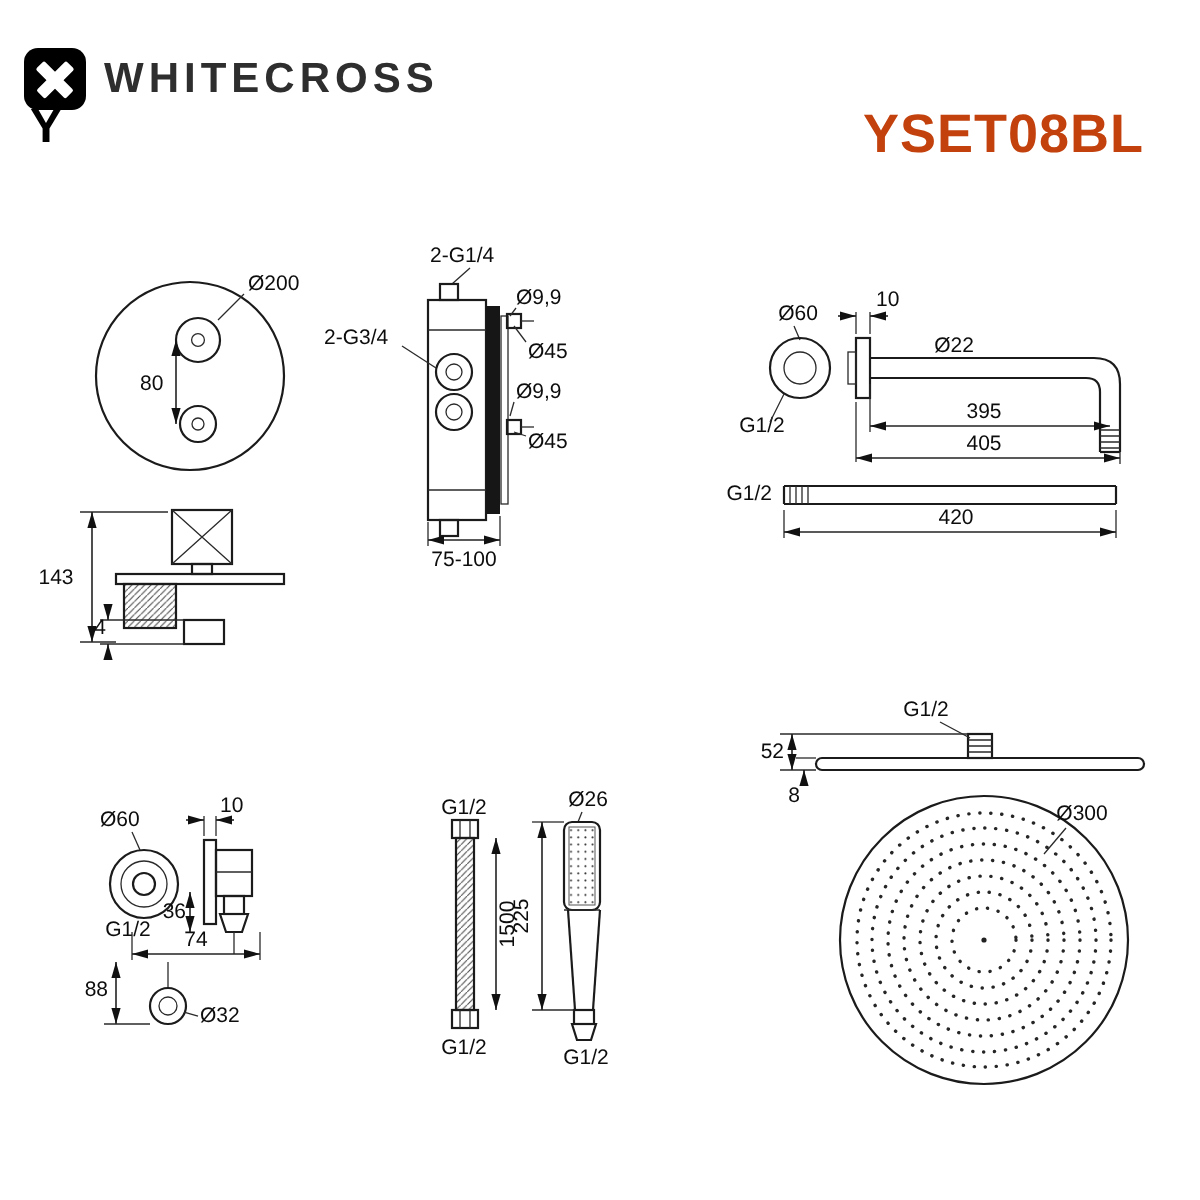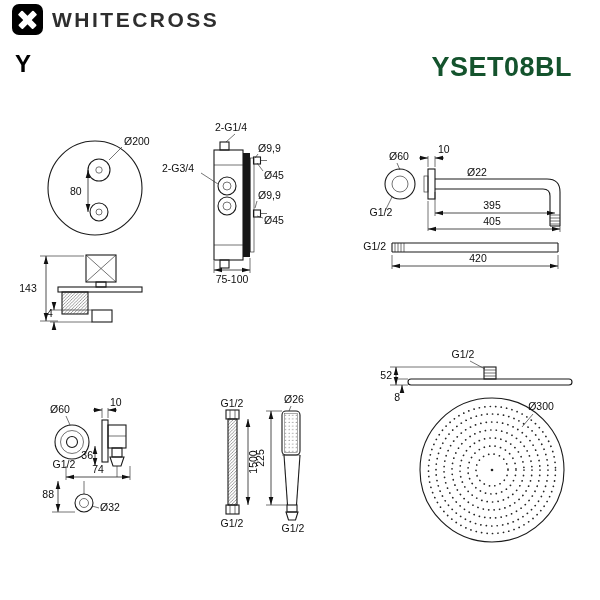--- a/index.html
+++ b/index.html
@@ -1,24 +1,24 @@
 <!DOCTYPE html>
 <html><head>
 <meta charset="utf-8">
 <style>
   html,body{margin:0;padding:0;background:#fff;}
   body{width:600px;height:600px;position:relative;overflow:hidden;
        font-family:"Liberation Sans",sans-serif;color:#111;}
-  .header{position:absolute;left:12px;top:4px;display:flex;align-items:center;gap:9px;z-index:2;}
+  .header{position:absolute;left:12px;top:24px;display:flex;align-items:center;gap:9px;z-index:2;}
   .logo-mark{position:relative;width:31px;height:31px;background:#000;border-radius:7px;display:inline-block;}
   .logo-mark .bar{position:absolute;left:5px;right:5px;top:50%;height:5.5px;margin-top:-2.75px;background:#fff;border-radius:1px;}
   .b1{transform:rotate(45deg);} .b2{transform:rotate(-45deg);}
   .brand-name{font-size:21px;font-weight:700;letter-spacing:2.5px;color:#2e2e2e;}
   .series{position:absolute;left:15px;top:50px;font-size:24px;font-weight:700;color:#000;z-index:2;}
-  .model{position:absolute;right:28px;top:52px;font-size:27px;font-weight:700;color:#14532d;letter-spacing:.5px;z-index:2;}
+  .model{position:absolute;right:28px;top:52px;font-size:27px;font-weight:700;color:#c2410c;letter-spacing:.5px;z-index:2;}
   svg.canvas{position:absolute;left:0;top:0;}
   .ln{stroke:#1b1b1b;stroke-width:1.1;fill:none;}
   .thin{stroke:#2a2a2a;stroke-width:.65;fill:none;}
   .dim{stroke:#222;stroke-width:.8;fill:none;}
   .blk{fill:#161616;stroke:none;}
   .hfill{fill:url(#flex);stroke:#1b1b1b;stroke-width:1.1;}
   .sfill{fill:url(#spray);stroke:#555;stroke-width:.5;}
   .txt{font-family:"Liberation Sans",sans-serif;font-size:10.5px;fill:#0d0d0d;}
   .dot{fill:none;stroke:#262626;stroke-width:1.7;stroke-linecap:round;stroke-dasharray:0.1 5.4;}
 </style>

